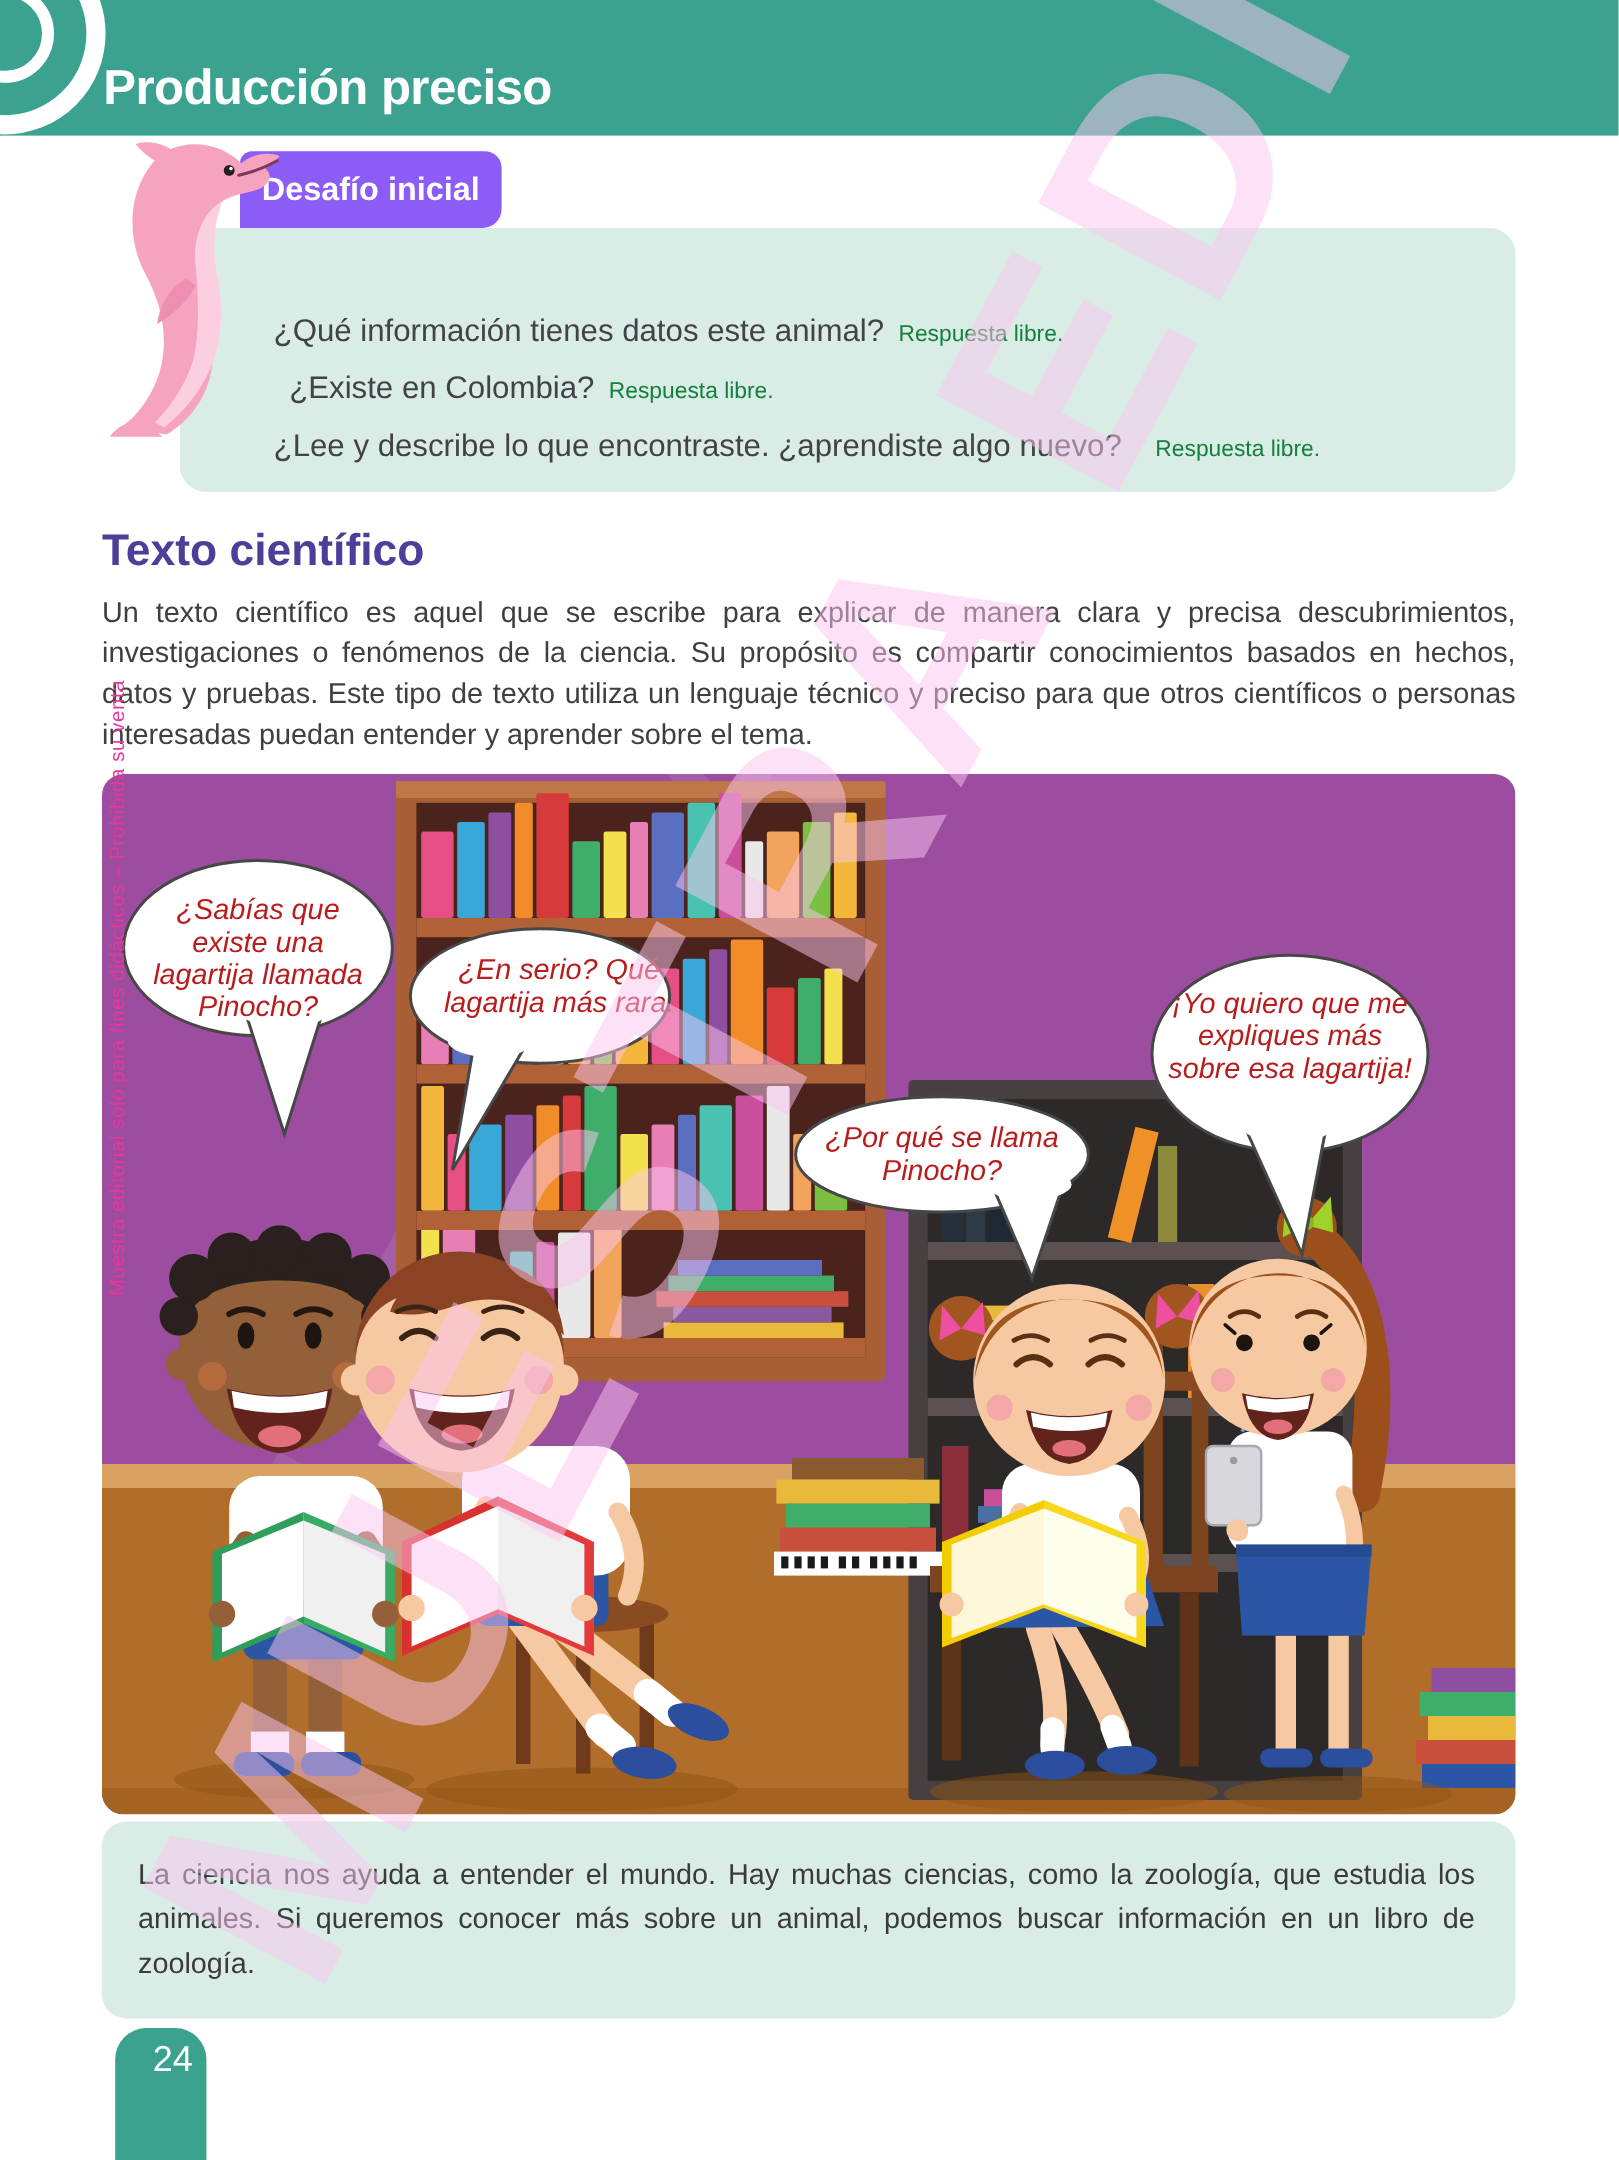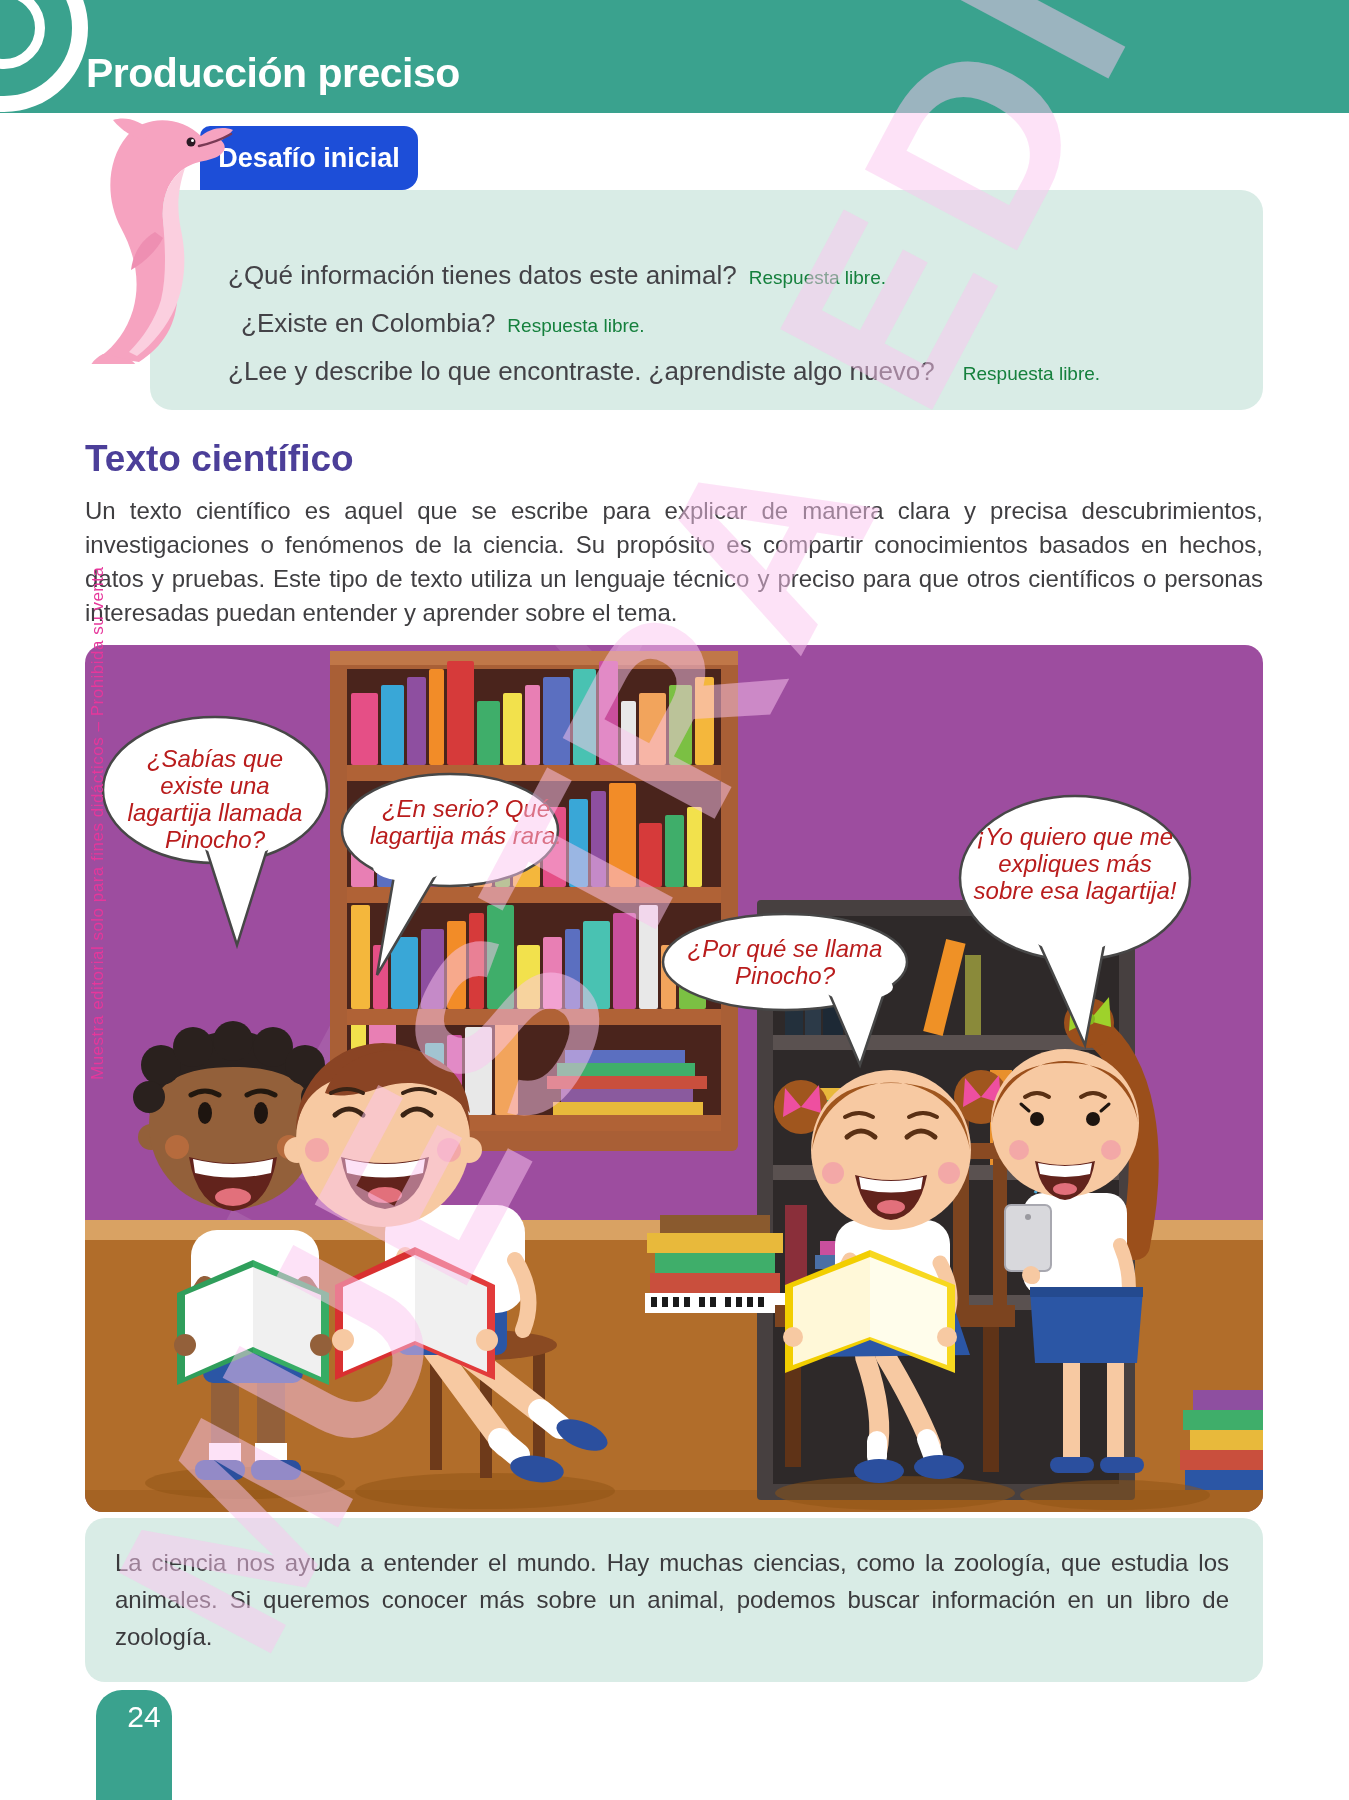--- a/index.html
+++ b/index.html
@@ -5,21 +5,21 @@
   html,body{margin:0;padding:0;background:#ffffff;}
   .page{
     position:relative; width:1349px; height:1800px; background:#ffffff;
     overflow:hidden; font-family:"Liberation Sans", sans-serif;
   }
   
   .header{position:absolute;left:0;top:0;width:1349px;height:113px;background:#3AA28E;z-index:4;}
   .header-arcs{position:absolute;left:0;top:0;z-index:5;}
   .header-title{position:absolute;left:86px;top:50px;font-size:41px;font-weight:bold;color:#ffffff;z-index:6;letter-spacing:-0.5px;}
   
-  .challenge-tab{position:absolute;left:200px;top:126px;width:218px;height:64px;background:#1d4ed8;
+  .challenge-tab{position:absolute;left:200px;top:126px;width:218px;height:64px;background:#8b5cf6;
     border-radius:10px 14px 16px 0;z-index:6;color:#fff;font-weight:bold;font-size:27px;
     display:flex;align-items:center;justify-content:center;}
   .challenge-box{position:absolute;left:150px;top:190px;width:1113px;height:220px;background:#D9ECE6;
     border-radius:0 22px 22px 22px;z-index:3;}
   .q-row{position:absolute;left:78px;white-space:nowrap;}
   .q-row.r0{top:22px;} .q-row.r1{top:70px;} .q-row.r2{top:118px;margin-left:13px;} .q-row.r3{top:166px;}
   .q-text{font-size:26px;color:#434247;}
   .answer-note{font-size:19px;color:#15803d;margin-left:12px;}
   .q-row.r3 .answer-note{margin-left:28px;}
   .dolphin{position:absolute;left:85px;top:112px;z-index:10;}

